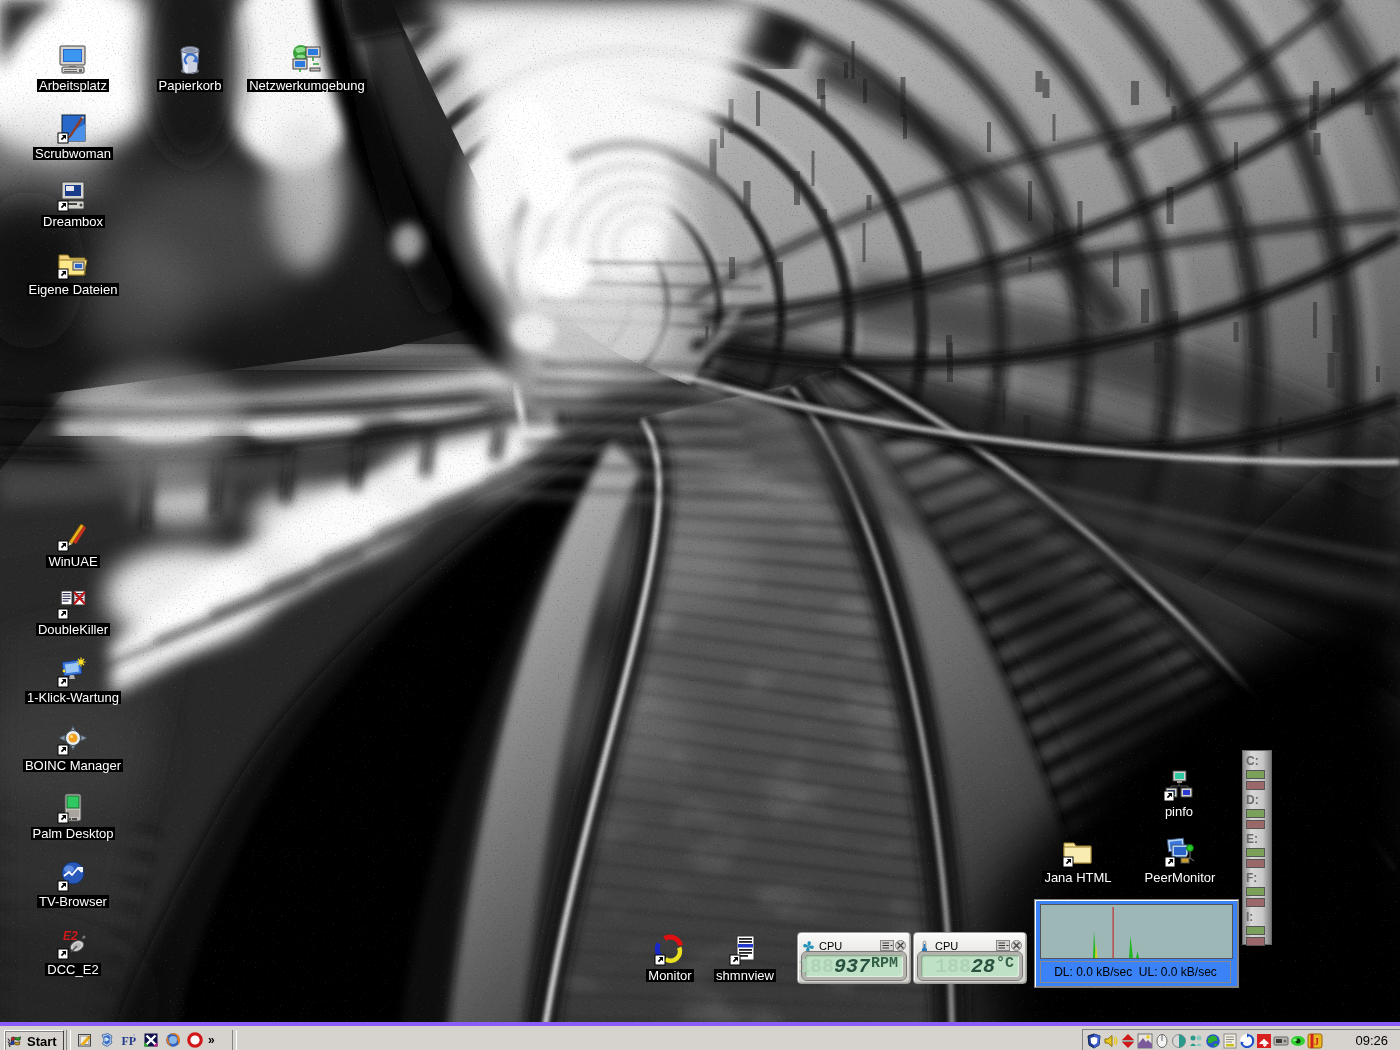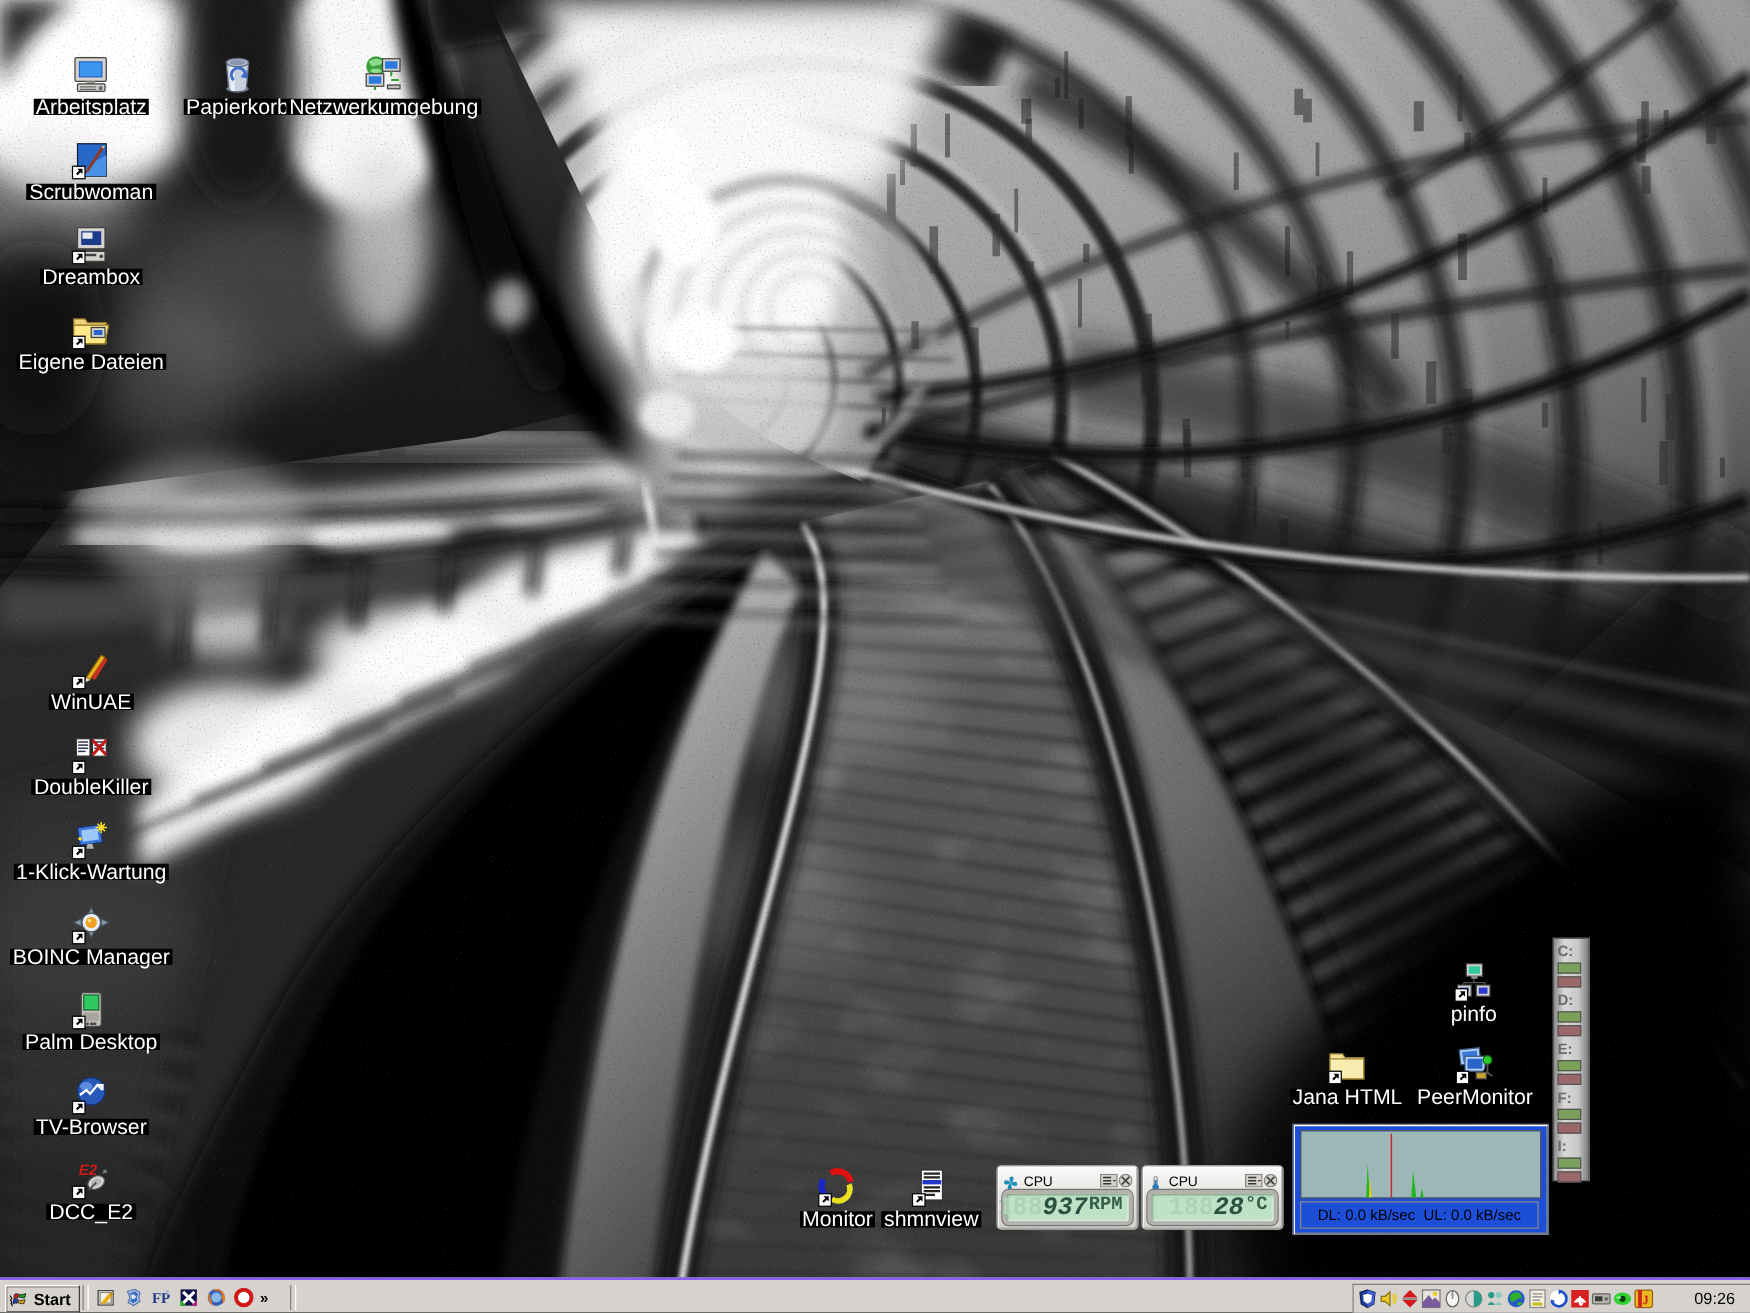--- a/index.html
+++ b/index.html
@@ -2,38 +2,38 @@
 <html><head>
 <meta charset="utf-8">
 <style>
 html,body{margin:0;padding:0;width:1400px;height:1050px;overflow:hidden;background:#000;
 font-family:"Liberation Sans",sans-serif;-webkit-font-smoothing:antialiased;}
 #desktop{position:absolute;left:0;top:0;width:1400px;height:1022px;overflow:hidden;}
 #wall{position:absolute;left:0;top:0;}
 .icon{position:absolute;width:120px;display:flex;flex-direction:column;align-items:center;}
 .icon .img{width:32px;height:32px;position:relative;}
 .icon .lbl{margin-top:4px;font-size:11px;line-height:13px;color:#fff;background:#000;padding:0 2px;white-space:nowrap;}
-#taskbar{position:absolute;left:0;top:1022px;width:1400px;height:28px;background:#d6d3ce;border-top:2px solid #8b5cf6;box-sizing:border-box;}
+#taskbar{position:absolute;left:0;top:1022px;width:1400px;height:28px;background:#d6d3ce;border-top:4px solid #8b5cf6;box-sizing:border-box;}
 
 .icon{position:absolute;width:120px;display:flex;flex-direction:column;align-items:center;z-index:5;}
 .icon .img{width:32px;height:32px;font-style:italic;}
-.icon .lbl{margin-top:3px;font-size:17px;line-height:13px;color:#fff;background:#000;padding:0 2px;white-space:nowrap;}
+.icon .lbl{margin-top:3px;font-size:13px;line-height:13px;color:#fff;background:#000;padding:0 2px;white-space:nowrap;}
 .cpuw{position:absolute;width:112px;height:50px;background:linear-gradient(180deg,#fbfbfb,#e8e7e3 40%,#d2d0ca);border:1px solid #9a9a9a;border-radius:4px;
 box-shadow:inset 1px 1px 0 #fff,inset -1px -1px 0 #b0aea8;z-index:6;}
 .cpuhead{display:flex;align-items:center;height:16px;padding:5px 3px 0 4px;}
 .cputitle{font-size:11px;color:#000;margin-left:4px;flex:1;}
 .cpubtns{margin-right:1px;}
 .lcd{position:absolute;left:4px;right:4px;top:19px;bottom:3px;background:#bfe2c6;
 border:3px solid #b4b2ac;outline:1px solid #777;border-radius:5px;
 box-shadow:inset 1px 1px 2px #76967c,inset -1px -1px 1px #e8f4ea;font-family:"Liberation Mono",monospace;
 display:flex;align-items:center;justify-content:flex-end;padding-right:5px;}
 .lcd .ghost{color:#afd2b6;font-size:20px;font-weight:bold;letter-spacing:0px;}
 .lcd .val{color:#2a5240;font-size:20px;font-weight:bold;letter-spacing:0px;font-style:italic;}
 .lcd .unit{color:#356048;font-size:15px;font-weight:bold;margin-left:1px;margin-top:-6px;}
-#netw{position:absolute;left:1034px;top:899px;width:203px;height:87px;background:#1d4ed8;
+#netw{position:absolute;left:1034px;top:899px;width:203px;height:87px;background:#3b82f6;
 border:1px solid #808080;box-shadow:inset 1px 1px 0 #fff,inset -1px -1px 0 #848484;z-index:6;}
 #netgraph{position:absolute;left:5px;top:4px;width:191px;height:53px;border:1px solid #555;}
 #nettext{position:absolute;left:5px;bottom:4px;width:189px;height:20px;border:1px solid #888;
 font-size:12px;color:#000;display:flex;align-items:center;justify-content:center;}
 #drivew{position:absolute;left:1242px;top:750px;width:28px;height:193px;z-index:6;
 background:linear-gradient(90deg,#8a8a8a,#d8d8d8 30%,#c8c8c8 70%,#7a7a7a);border:1px solid #666;}
 .drv{position:absolute;left:0;width:28px;}
 .dlabel{font-size:12px;font-weight:bold;color:#6a6a6a;padding-left:3px;line-height:14px;}
 .dbar{width:17px;height:7px;margin:2px 0 0 3px;border:1px solid #555;}
 .dgreen{background:#7aa05a;}

